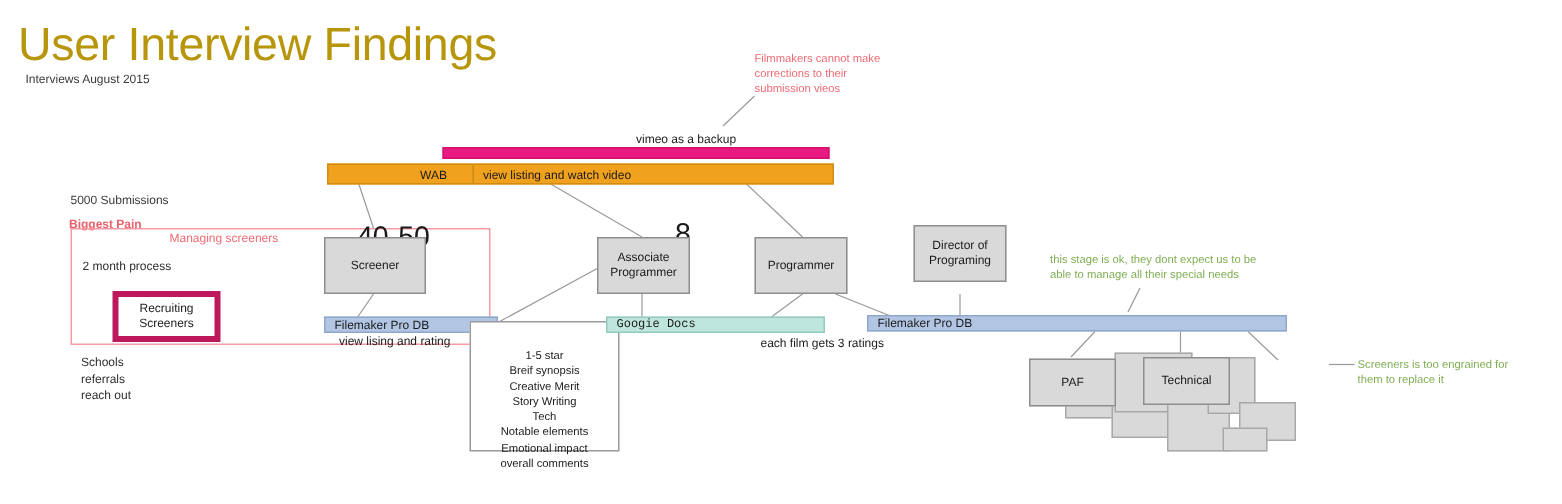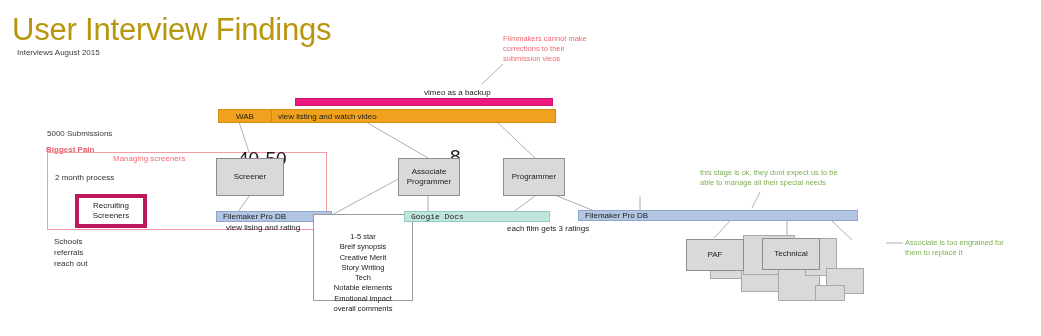--- a/index.html
+++ b/index.html
@@ -222,21 +222,21 @@
   <div class="abs" id="pain-region"></div>
   <div class="abs" id="managing-screeners">Managing screeners</div>
   <div class="abs" id="two-month">2 month process</div>
   <div class="abs" id="schools-note">Schools
 referrals
 reach out</div>
 
   <div class="abs caption" style="left:424px; top:88px;">vimeo as a backup</div>
   <div class="abs bar bar-pink" style="left:295px; top:98px; width:258px; height:8px;"></div>
 
-  <div class="abs bar bar-orange" style="left:218px; top:109px; width:338px; height:14px;">
+  <div class="abs bar bar-orange" style="left:218px; top:109px; width:338px; height:14px;padding-left:44px;">
     <div class="bar-seg">WAB</div>
     <div class="bar-label">view listing and watch video</div>
   </div>
 
   <div class="abs caption-red" style="left:503px; top:34px;">Filmmakers cannot make
 corrections to their
 submission vieos</div>
 
   <div class="abs big-num" style="left:238px; top:148px;">40-50</div>
   <div class="abs node" style="left:216px; top:158px; width:68px; height:38px;">Screener</div>
@@ -257,20 +257,22 @@
 Notable elements
 Emotional impact
 overall comments</div>
 
   <div class="abs big-num" style="left:450px; top:146px;">8</div>
   <div class="abs node" style="left:398px; top:158px; width:62px; height:38px;">Associate
 Programmer</div>
 
   <div class="abs node" style="left:503px; top:158px; width:62px; height:38px;">Programmer</div>
 
+  <div class="abs node" style="left:609px; top:150px; width:62px; height:38px;">Director of
+Programing</div>
 
   <div class="abs bar bar-teal" style="left:404px; top:211px; width:146px; height:11px;font-family:Liberation Mono, monospace;">
     <div class="bar-label">Googie Docs</div>
   </div>
   <div class="abs caption" style="left:507px; top:224px;">each film gets 3 ratings</div>
 
   <div class="abs bar bar-blue" style="left:578px; top:210px; width:280px; height:11px;">
     <div class="bar-label">Filemaker Pro DB</div>
   </div>
 
@@ -281,16 +283,16 @@
   <div class="abs node-blank" style="left:741px; top:262px; width:58px; height:28px;"></div>
   <div class="abs node-blank" style="left:743px; top:235px; width:50px; height:38px;"></div>
   <div class="abs node-blank" style="left:778px; top:265px; width:40px; height:34px;"></div>
   <div class="abs node-blank" style="left:805px; top:238px; width:30px; height:36px;"></div>
   <div class="abs node-blank" style="left:826px; top:268px; width:36px; height:24px;"></div>
   <div class="abs node-blank" style="left:815px; top:285px; width:28px; height:14px;"></div>
 
   <div class="abs node" style="left:686px; top:239px; width:58px; height:32px;">PAF</div>
   <div class="abs node" style="left:762px; top:238px; width:58px; height:32px;">Technical</div>
 
-  <div class="abs caption-green" style="left:905px; top:238px;">Associate is too engrained for
+  <div class="abs caption-green" style="left:905px; top:238px;">Screeners is too engrained for
 them to replace it</div>
 
 </div>
 
 </body></html>

